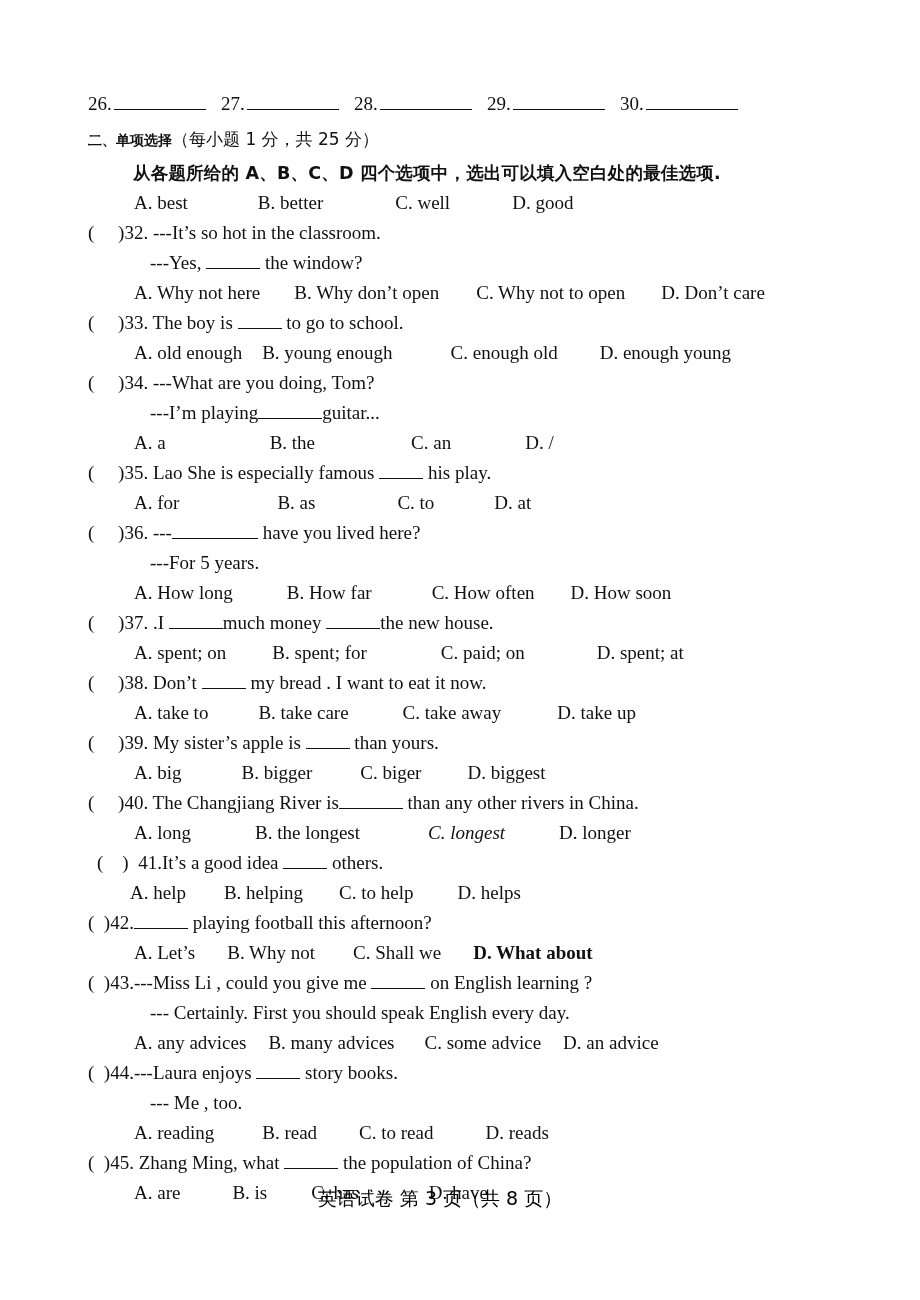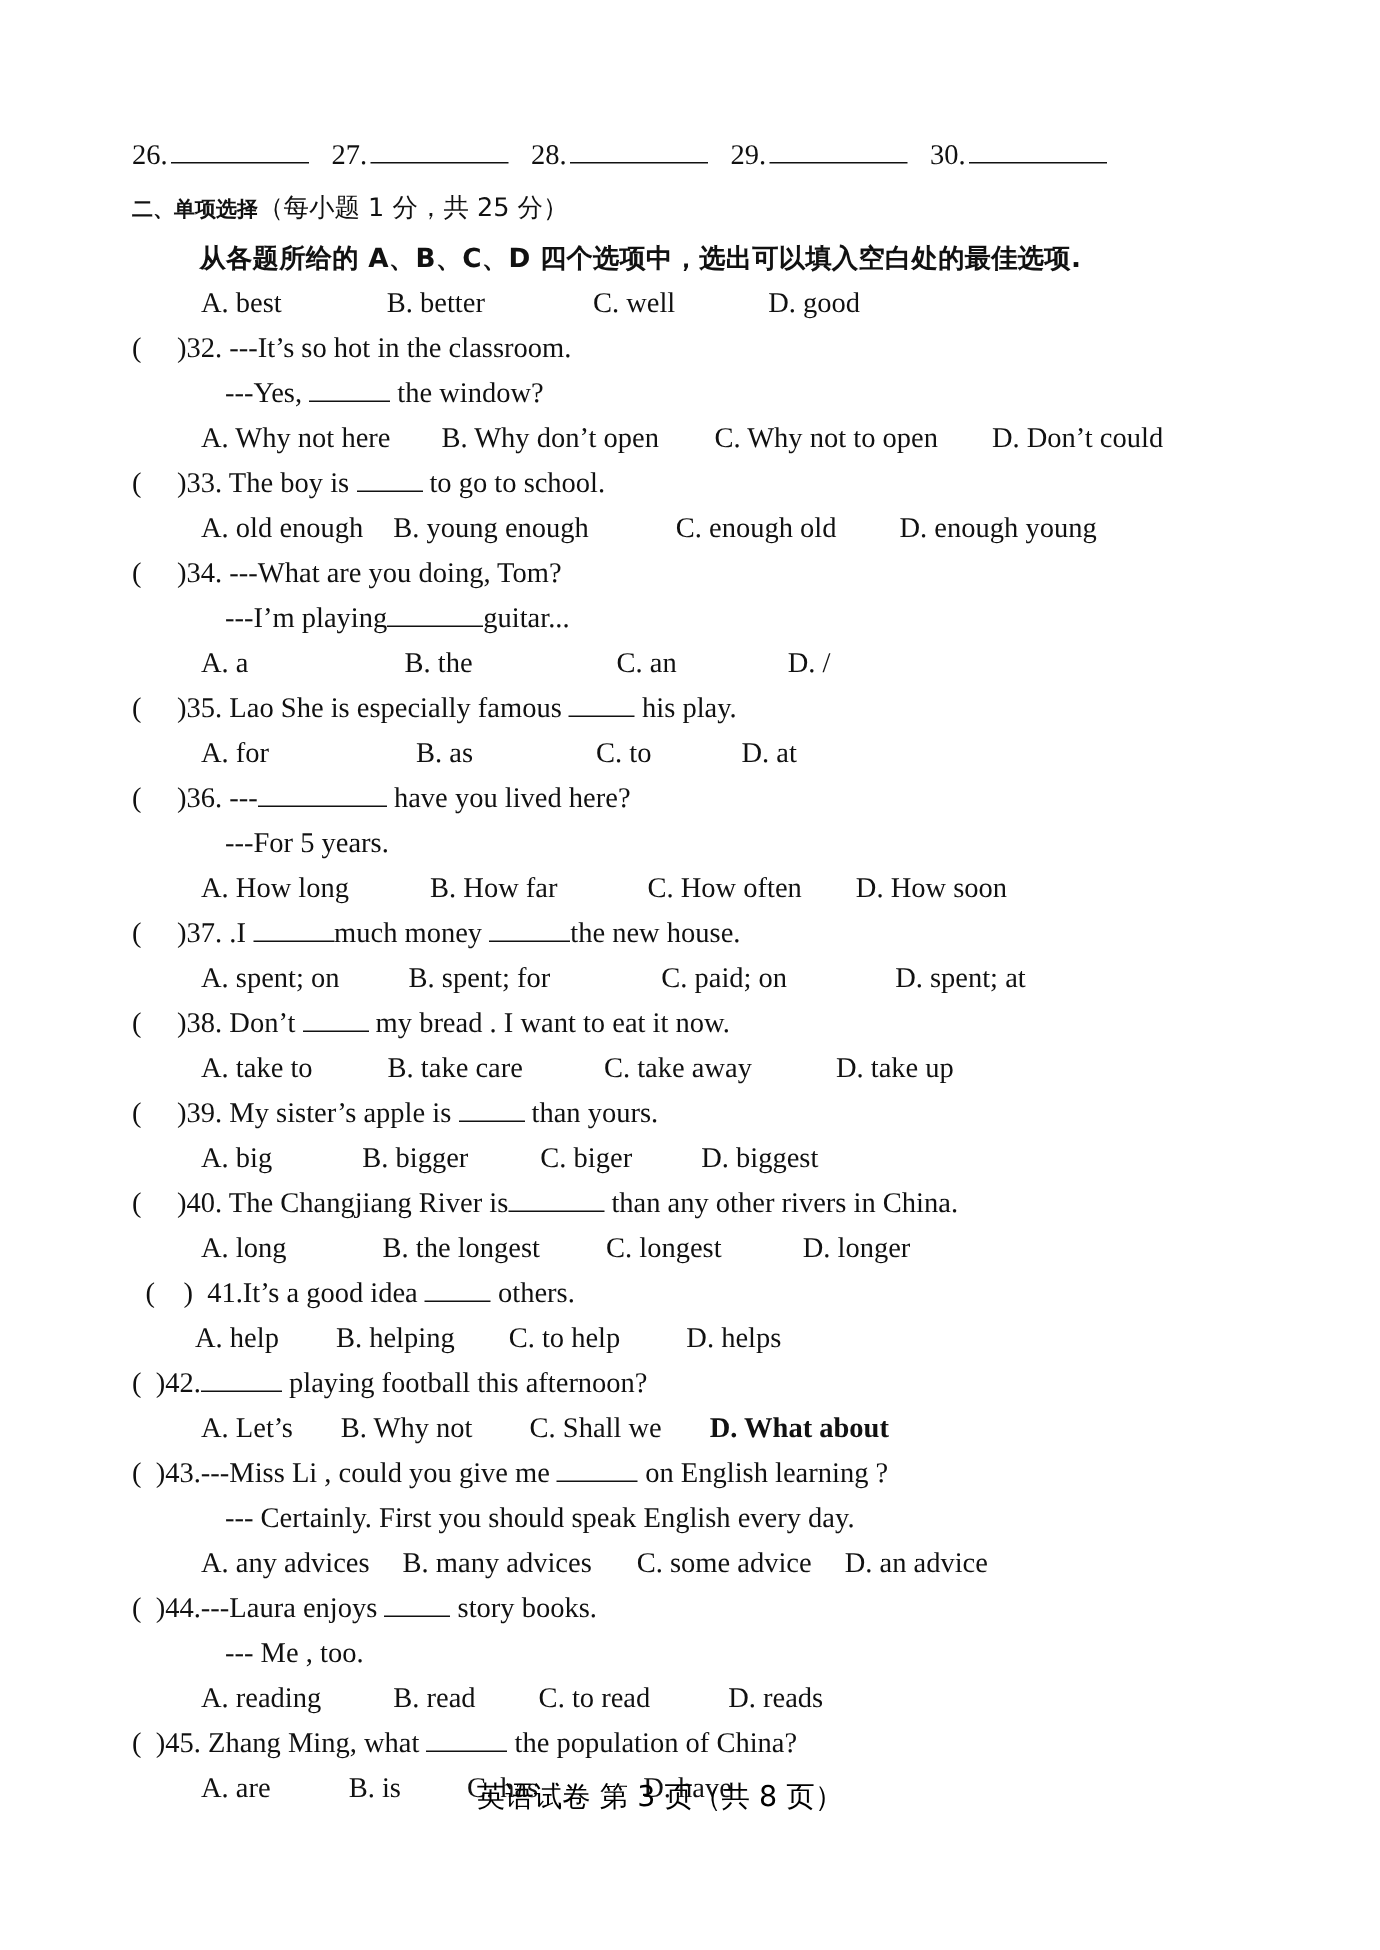--- a/index.html
+++ b/index.html
@@ -160,39 +160,39 @@
   <div class="section-heading">
     <span class="zh-title">二、单项选择</span><span class="zh-points">（每小题 1 分，共 25 分）</span>
   </div>
 
   <div class="section-instruction">从各题所给的 A、B、C、D 四个选项中，选出可以填入空白处的最佳选项.</div>
 
   <div class="questions" id="questions">
       <div class="qline opts"><span class="opt" style="margin-left: 0px;">A. best</span><span class="opt" style="margin-left: 70px;">B. better</span><span class="opt" style="margin-left: 72px;">C. well</span><span class="opt" style="margin-left: 62px;">D. good</span></div>
       <div class="qline"><span class="qmark">(     )32.</span><span> ---It’s so hot in the classroom.</span></div>
       <div class="qline cont"><span>---Yes, </span><span class="blank b5"></span><span> the window?</span></div>
-      <div class="qline opts"><span class="opt" style="margin-left: 0px;">A. Why not here</span><span class="opt" style="margin-left: 34px;">B. Why don’t open</span><span class="opt" style="margin-left: 37px;">C. Why not to open</span><span class="opt" style="margin-left: 36px;">D. Don’t could</span></div>
+      <div class="qline opts"><span class="opt" style="margin-left: 0px;">A. Why not here</span><span class="opt" style="margin-left: 34px;">B. Why don’t open</span><span class="opt" style="margin-left: 37px;">C. Why not to open</span><span class="opt" style="margin-left: 36px;">D. Don’t care</span></div>
       <div class="qline"><span class="qmark">(     )33.</span><span> The boy is </span><span class="blank b4"></span><span>  to go to school.</span></div>
       <div class="qline opts"><span class="opt" style="margin-left: 0px;">A. old enough</span><span class="opt" style="margin-left: 20px;">B. young enough</span><span class="opt" style="margin-left: 58px;">C. enough old</span><span class="opt" style="margin-left: 42px;">D. enough young</span></div>
       <div class="qline"><span class="qmark">(     )34.</span><span> ---What are you doing, Tom?</span></div>
       <div class="qline cont"><span>---I’m playing</span><span class="blank b6"></span><span>guitar...</span></div>
       <div class="qline opts"><span class="opt" style="margin-left: 0px;">A. a</span><span class="opt" style="margin-left: 104px;">B. the</span><span class="opt" style="margin-left: 96px;">C. an</span><span class="opt" style="margin-left: 74px;">D. /</span></div>
       <div class="qline"><span class="qmark">(     )35.</span><span> Lao She is especially famous </span><span class="blank b4"></span><span>  his play.</span></div>
       <div class="qline opts"><span class="opt" style="margin-left: 0px;">A. for</span><span class="opt" style="margin-left: 98px;">B. as</span><span class="opt" style="margin-left: 82px;">C. to</span><span class="opt" style="margin-left: 60px;">D. at</span></div>
       <div class="qline"><span class="qmark">(     )36.</span><span> ---</span><span class="blank b8"></span><span> have you lived here?</span></div>
       <div class="qline cont"><span>---For 5 years.</span></div>
       <div class="qline opts"><span class="opt" style="margin-left: 0px;">A. How long</span><span class="opt" style="margin-left: 54px;">B. How far</span><span class="opt" style="margin-left: 60px; font-family: Liberation Serif, serif;">C. How often</span><span class="opt" style="margin-left: 36px;">D. How soon</span></div>
       <div class="qline"><span class="qmark">(     )37.</span><span> .I </span><span class="blank b5"></span><span>much money </span><span class="blank b5"></span><span>the new house.</span></div>
       <div class="qline opts"><span class="opt" style="margin-left: 0px;">A. spent; on</span><span class="opt" style="margin-left: 46px;">B. spent; for</span><span class="opt" style="margin-left: 74px;">C. paid; on</span><span class="opt" style="margin-left: 72px;">D. spent; at</span></div>
       <div class="qline"><span class="qmark">(     )38.</span><span> Don’t </span><span class="blank b4"></span><span> my bread . I want to eat it now.</span></div>
       <div class="qline opts"><span class="opt" style="margin-left: 0px;">A. take to</span><span class="opt" style="margin-left: 50px;">B. take care</span><span class="opt" style="margin-left: 54px;">C. take away</span><span class="opt" style="margin-left: 56px;">D. take up</span></div>
       <div class="qline"><span class="qmark">(     )39.</span><span> My sister’s apple is </span><span class="blank b4"></span><span> than yours.</span></div>
       <div class="qline opts"><span class="opt" style="margin-left: 0px;">A. big</span><span class="opt" style="margin-left: 60px;">B. bigger</span><span class="opt" style="margin-left: 48px;">C. biger</span><span class="opt" style="margin-left: 46px;">D. biggest</span></div>
       <div class="qline"><span class="qmark">(     )40.</span><span> The Changjiang River is</span><span class="blank b6"></span><span> than any other rivers in China.</span></div>
-      <div class="qline opts"><span class="opt" style="margin-left: 0px;">A. long</span><span class="opt" style="margin-left: 64px;">B. the longest</span><span class="opt" style="margin-left: 44px;">C. longest</span><span class="opt" style="margin-left: 54px;">D. longer</span></div>
+      <div class="qline opts"><span class="opt" style="margin-left: 0px;">A. long</span><span class="opt" style="margin-left: 64px;">B. the longest</span><span class="opt" style="margin-left: 68px; font-style: italic;">C. longest</span><span class="opt" style="margin-left: 54px;">D. longer</span></div>
       <div class="qline q41"><span class="qmark">(    )  41.</span><span>It’s a good idea </span><span class="blank b4"></span><span>  others.</span></div>
       <div class="qline opts41"><span class="opt" style="margin-left: 0px;">A. help</span><span class="opt" style="margin-left: 38px;">B. helping</span><span class="opt" style="margin-left: 36px;">C. to help</span><span class="opt" style="margin-left: 44px;">D. helps</span></div>
       <div class="qline"><span class="qmark">(  )42.</span><span class="blank b5"></span><span> playing football this afternoon?</span></div>
       <div class="qline opts"><span class="opt" style="margin-left: 0px;">A. Let’s</span><span class="opt" style="margin-left: 32px;">B. Why not</span><span class="opt" style="margin-left: 38px;">C. Shall we</span><span class="opt" style="margin-left: 32px; font-weight: bold;">D. What about</span></div>
       <div class="qline"><span class="qmark">(  )43.</span><span>---Miss Li , could you give me </span><span class="blank b5"></span><span> on English learning ?</span></div>
       <div class="qline cont"><span>--- Certainly. First you should speak English every day.</span></div>
       <div class="qline opts"><span class="opt" style="margin-left: 0px;">A. any advices</span><span class="opt" style="margin-left: 22px;">B. many advices</span><span class="opt" style="margin-left: 30px;">C. some advice</span><span class="opt" style="margin-left: 22px;">D. an advice</span></div>
       <div class="qline"><span class="qmark">(  )44.</span><span>---Laura enjoys </span><span class="blank b4"></span><span>  story books.</span></div>
       <div class="qline cont"><span>--- Me , too.</span></div>
       <div class="qline opts"><span class="opt" style="margin-left: 0px;">A. reading</span><span class="opt" style="margin-left: 48px;">B. read</span><span class="opt" style="margin-left: 42px;">C. to read</span><span class="opt" style="margin-left: 52px;">D. reads</span></div>

